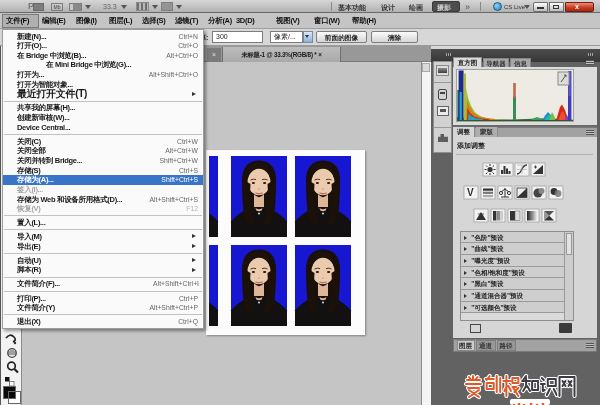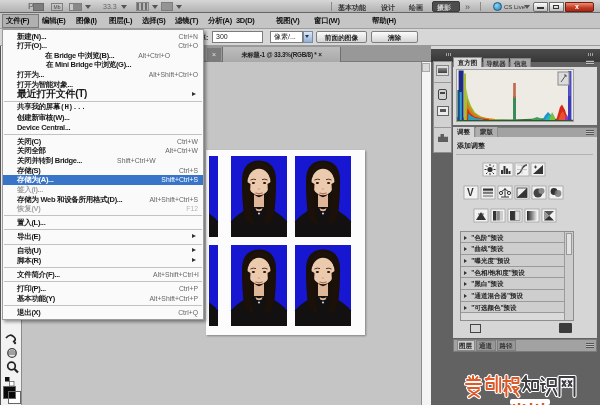--- a/index.html
+++ b/index.html
@@ -44,21 +44,21 @@
 <span class="a" style="left:6px;">文件(F)</span>
 <span class="a" style="left:42px;">编辑(E)</span>
 <span class="a" style="left:76px;">图像(I)</span>
 <span class="a" style="left:109px;">图层(L)</span>
 <span class="a" style="left:142px;">选择(S)</span>
 <span class="a" style="left:175px;">滤镜(T)</span>
 <span class="a" style="left:208px;">分析(A)</span>
 <span class="a" style="left:236px;">3D(D)</span>
 <span class="a" style="left:276px;">视图(V)</span>
 <span class="a" style="left:314px;">窗口(W)</span>
-<span class="a" style="left:372px;">帮助(H)</span>
+<span class="a" style="left:352px;">帮助(H)</span>
 </div>
 
 <div class="a" style="left:0;top:28px;width:600px;height:18px;background:#d7d7d7;border-top:1px solid #9e9e9e;border-bottom:1px solid #9a9a9a;"></div>
 <div class="a" style="left:199px;top:32.5px;font-size:7px;font-weight:bold;color:#222;">率:</div>
 <div class="a" style="left:212px;top:30.5px;width:51px;height:12px;background:#fff;border:1px solid #7c7c7c;font-size:7px;color:#222;line-height:10px;padding-left:3px;">300</div>
 <div class="a" style="left:270px;top:30.5px;width:33px;height:12px;background:#fff;border:1px solid #7c7c7c;font-size:7px;color:#222;line-height:10px;padding-left:3px;">像素/...</div>
 <div class="a" style="left:303px;top:30.5px;width:10px;height:12px;background:linear-gradient(#dce9f8,#8fb0d8);border:1px solid #7c8ca0;"></div>
 <div class="a" style="left:305px;top:35px;width:0;height:0;border:2.5px solid transparent;border-top:3.5px solid #334;"></div>
 <div class="a" style="left:316px;top:30.5px;width:51px;height:12.5px;background:linear-gradient(#fbfbfb,#d5d5d5);border:1px solid #7e7e7e;border-radius:2px;font-size:6.7px;font-weight:bold;color:#222;text-align:center;line-height:11px;">前面的图像</div>
 <div class="a" style="left:371px;top:30.5px;width:47px;height:12.5px;background:linear-gradient(#fbfbfb,#d5d5d5);border:1px solid #7e7e7e;border-radius:2px;font-size:6.7px;font-weight:bold;color:#222;text-align:center;line-height:11px;">清除</div>
@@ -297,63 +297,63 @@
 
 <div class="a" id="menu" style="left:2px;top:29px;width:202px;background:#fafafa;border:1px solid #9c9c9c;box-shadow:2px 2px 3px rgba(0,0,0,0.4);padding:1.5px 0;z-index:50;">
     <div style="height:9.65px;line-height:9.65px;padding:0 5px 0 14px;font-size:7.5px;color:#1a1a1a;white-space:nowrap;display:flex;justify-content:space-between;">
       <span style="font-weight:bold;letter-spacing:-0.3px;">新建(N)...</span>
       <span style="font-size:6.8px;color:#666;">Ctrl+N</span>
     </div>
     <div style="height:9.65px;line-height:9.65px;padding:0 5px 0 14px;font-size:7.5px;color:#1a1a1a;white-space:nowrap;display:flex;justify-content:space-between;">
       <span style="font-weight:bold;letter-spacing:-0.3px;">打开(O)...</span>
       <span style="font-size:6.8px;color:#666;">Ctrl+O</span>
     </div>
-    <div style="height:9.65px;line-height:9.65px;padding:0 5px 0 14px;font-size:7.5px;color:#1a1a1a;white-space:nowrap;display:flex;justify-content:center;gap:24px;">
+    <div style="height:9.65px;line-height:9.65px;padding:0 5px 0 14px;font-size:7.5px;color:#1a1a1a;white-space:nowrap;display:flex;justify-content:space-between;gap:24px;">
       <span style="font-weight:bold;letter-spacing:-0.3px;">在 Bridge 中浏览(B)...</span>
       <span style="font-size:6.8px;color:#666;">Alt+Ctrl+O</span>
     </div>
     <div style="height:9.65px;line-height:9.65px;padding:0 5px 0 14px;font-size:7.5px;color:#1a1a1a;white-space:nowrap;display:flex;justify-content:space-between;">
       <span style="font-weight:bold;letter-spacing:-0.3px;margin-left:29px;">在 Mini Bridge 中浏览(G)...</span>
       <span style="font-size:6.8px;color:#666;"></span>
     </div>
     <div style="height:9.65px;line-height:9.65px;padding:0 5px 0 14px;font-size:7.5px;color:#1a1a1a;white-space:nowrap;display:flex;justify-content:space-between;">
       <span style="font-weight:bold;letter-spacing:-0.3px;">打开为...</span>
       <span style="font-size:6.8px;color:#666;">Alt+Shift+Ctrl+O</span>
     </div>
     <div style="height:9.65px;line-height:9.65px;padding:0 5px 0 14px;font-size:7.5px;color:#1a1a1a;white-space:nowrap;display:flex;justify-content:space-between;">
       <span style="font-weight:bold;letter-spacing:-0.3px;">打开为智能对象...</span>
       <span style="font-size:6.8px;color:#666;"></span>
     </div>
     <div style="height:9.65px;line-height:9.65px;padding:0 5px 0 14px;font-size:10px;color:#1a1a1a;white-space:nowrap;display:flex;justify-content:space-between;">
       <span style="font-weight:bold;letter-spacing:-0.3px;">最近打开文件(T)</span>
       <span style="width:0;height:0;border:2.6px solid transparent;border-left:4px solid #333;margin-top:2.2px;"></span>
     </div>
     <div style="height:1px;background:#c2c2c2;margin:1.7px 1px;"></div>
-    <div style="height:9.65px;line-height:9.65px;padding:0 5px 0 14px;font-size:7.5px;color:#1a1a1a;white-space:nowrap;display:flex;justify-content:space-between;font-family:Liberation Mono, monospace;">
+    <div style="height:9.65px;line-height:9.65px;padding:0 5px 0 14px;font-size:7.5px;color:#1a1a1a;white-space:nowrap;display:flex;justify-content:space-between;">
       <span style="font-weight:bold;letter-spacing:-0.3px;">共享我的屏幕(H)...</span>
       <span style="font-size:6.8px;color:#666;"></span>
     </div>
     <div style="height:9.65px;line-height:9.65px;padding:0 5px 0 14px;font-size:7.5px;color:#1a1a1a;white-space:nowrap;display:flex;justify-content:space-between;">
       <span style="font-weight:bold;letter-spacing:-0.3px;">创建新审核(W)...</span>
       <span style="font-size:6.8px;color:#666;"></span>
     </div>
     <div style="height:9.65px;line-height:9.65px;padding:0 5px 0 14px;font-size:7.5px;color:#1a1a1a;white-space:nowrap;display:flex;justify-content:space-between;">
       <span style="font-weight:bold;letter-spacing:-0.3px;">Device Central...</span>
       <span style="font-size:6.8px;color:#666;"></span>
     </div>
     <div style="height:1px;background:#c2c2c2;margin:1.7px 1px;"></div>
     <div style="height:9.65px;line-height:9.65px;padding:0 5px 0 14px;font-size:7.5px;color:#1a1a1a;white-space:nowrap;display:flex;justify-content:space-between;">
       <span style="font-weight:bold;letter-spacing:-0.3px;">关闭(C)</span>
       <span style="font-size:6.8px;color:#666;">Ctrl+W</span>
     </div>
     <div style="height:9.65px;line-height:9.65px;padding:0 5px 0 14px;font-size:7.5px;color:#1a1a1a;white-space:nowrap;display:flex;justify-content:space-between;">
       <span style="font-weight:bold;letter-spacing:-0.3px;">关闭全部</span>
       <span style="font-size:6.8px;color:#666;">Alt+Ctrl+W</span>
     </div>
-    <div style="height:9.65px;line-height:9.65px;padding:0 5px 0 14px;font-size:7.5px;color:#1a1a1a;white-space:nowrap;display:flex;gap:35px;">
+    <div style="height:9.65px;line-height:9.65px;padding:0 5px 0 14px;font-size:7.5px;color:#1a1a1a;white-space:nowrap;display:flex;justify-content:space-between;gap:35px;">
       <span style="font-weight:bold;letter-spacing:-0.3px;">关闭并转到 Bridge...</span>
       <span style="font-size:6.8px;color:#666;">Shift+Ctrl+W</span>
     </div>
     <div style="height:9.65px;line-height:9.65px;padding:0 5px 0 14px;font-size:7.5px;color:#1a1a1a;white-space:nowrap;display:flex;justify-content:space-between;">
       <span style="font-weight:bold;letter-spacing:-0.3px;">存储(S)</span>
       <span style="font-size:6.8px;color:#666;">Ctrl+S</span>
     </div>
     <div style="height:9.65px;line-height:9.65px;padding:0 5px 0 14px;font-size:7.5px;color:#fff;background:#3874c8;white-space:nowrap;display:flex;justify-content:space-between;">
       <span style="font-weight:bold;letter-spacing:-0.3px;">存储为(A)...</span>
       <span style="font-size:6.8px;color:#fff;">Shift+Ctrl+S</span>
@@ -370,20 +370,24 @@
       <span style="font-weight:bold;letter-spacing:-0.3px;">恢复(V)</span>
       <span style="font-size:6.8px;color:#b5b5b5;">F12</span>
     </div>
     <div style="height:1px;background:#c2c2c2;margin:1.7px 1px;"></div>
     <div style="height:9.65px;line-height:9.65px;padding:0 5px 0 14px;font-size:7.5px;color:#1a1a1a;white-space:nowrap;display:flex;justify-content:space-between;">
       <span style="font-weight:bold;letter-spacing:-0.3px;">置入(L)...</span>
       <span style="font-size:6.8px;color:#666;"></span>
     </div>
     <div style="height:1px;background:#c2c2c2;margin:1.7px 1px;"></div>
     <div style="height:9.65px;line-height:9.65px;padding:0 5px 0 14px;font-size:7.5px;color:#1a1a1a;white-space:nowrap;display:flex;justify-content:space-between;">
+      <span style="font-weight:bold;letter-spacing:-0.3px;">导入(M)</span>
+      <span style="width:0;height:0;border:2.6px solid transparent;border-left:4px solid #333;margin-top:2.2px;"></span>
+    </div>
+    <div style="height:9.65px;line-height:9.65px;padding:0 5px 0 14px;font-size:7.5px;color:#1a1a1a;white-space:nowrap;display:flex;justify-content:space-between;">
       <span style="font-weight:bold;letter-spacing:-0.3px;">导出(E)</span>
       <span style="width:0;height:0;border:2.6px solid transparent;border-left:4px solid #333;margin-top:2.2px;"></span>
     </div>
     <div style="height:1px;background:#c2c2c2;margin:1.7px 1px;"></div>
     <div style="height:9.65px;line-height:9.65px;padding:0 5px 0 14px;font-size:7.5px;color:#1a1a1a;white-space:nowrap;display:flex;justify-content:space-between;">
       <span style="font-weight:bold;letter-spacing:-0.3px;">自动(U)</span>
       <span style="width:0;height:0;border:2.6px solid transparent;border-left:4px solid #333;margin-top:2.2px;"></span>
     </div>
     <div style="height:9.65px;line-height:9.65px;padding:0 5px 0 14px;font-size:7.5px;color:#1a1a1a;white-space:nowrap;display:flex;justify-content:space-between;">
       <span style="font-weight:bold;letter-spacing:-0.3px;">脚本(R)</span>
@@ -393,21 +397,21 @@
     <div style="height:9.65px;line-height:9.65px;padding:0 4px 0 14px;font-size:7.5px;color:#1a1a1a;white-space:nowrap;display:flex;justify-content:space-between;">
       <span style="font-weight:bold;letter-spacing:-0.3px;">文件简介(F)...</span>
       <span style="font-size:6.8px;color:#666;">Alt+Shift+Ctrl+I</span>
     </div>
     <div style="height:1px;background:#c2c2c2;margin:1.7px 1px;"></div>
     <div style="height:9.65px;line-height:9.65px;padding:0 5px 0 14px;font-size:7.5px;color:#1a1a1a;white-space:nowrap;display:flex;justify-content:space-between;">
       <span style="font-weight:bold;letter-spacing:-0.3px;">打印(P)...</span>
       <span style="font-size:6.8px;color:#666;">Ctrl+P</span>
     </div>
     <div style="height:9.65px;line-height:9.65px;padding:0 5px 0 14px;font-size:7.5px;color:#1a1a1a;white-space:nowrap;display:flex;justify-content:space-between;">
-      <span style="font-weight:bold;letter-spacing:-0.3px;">基本功能(Y)</span>
+      <span style="font-weight:bold;letter-spacing:-0.3px;">文件简介(Y)</span>
       <span style="font-size:6.8px;color:#666;">Alt+Shift+Ctrl+P</span>
     </div>
     <div style="height:1px;background:#c2c2c2;margin:1.7px 1px;"></div>
     <div style="height:9.65px;line-height:9.65px;padding:0 5px 0 14px;font-size:7.5px;color:#1a1a1a;white-space:nowrap;display:flex;justify-content:space-between;">
       <span style="font-weight:bold;letter-spacing:-0.3px;">退出(X)</span>
       <span style="font-size:6.8px;color:#666;">Ctrl+Q</span>
     </div>
   </div>
 
 <svg class="a" style="left:447px;top:362px;z-index:60;" width="153" height="43" viewBox="0 0 153 43">

